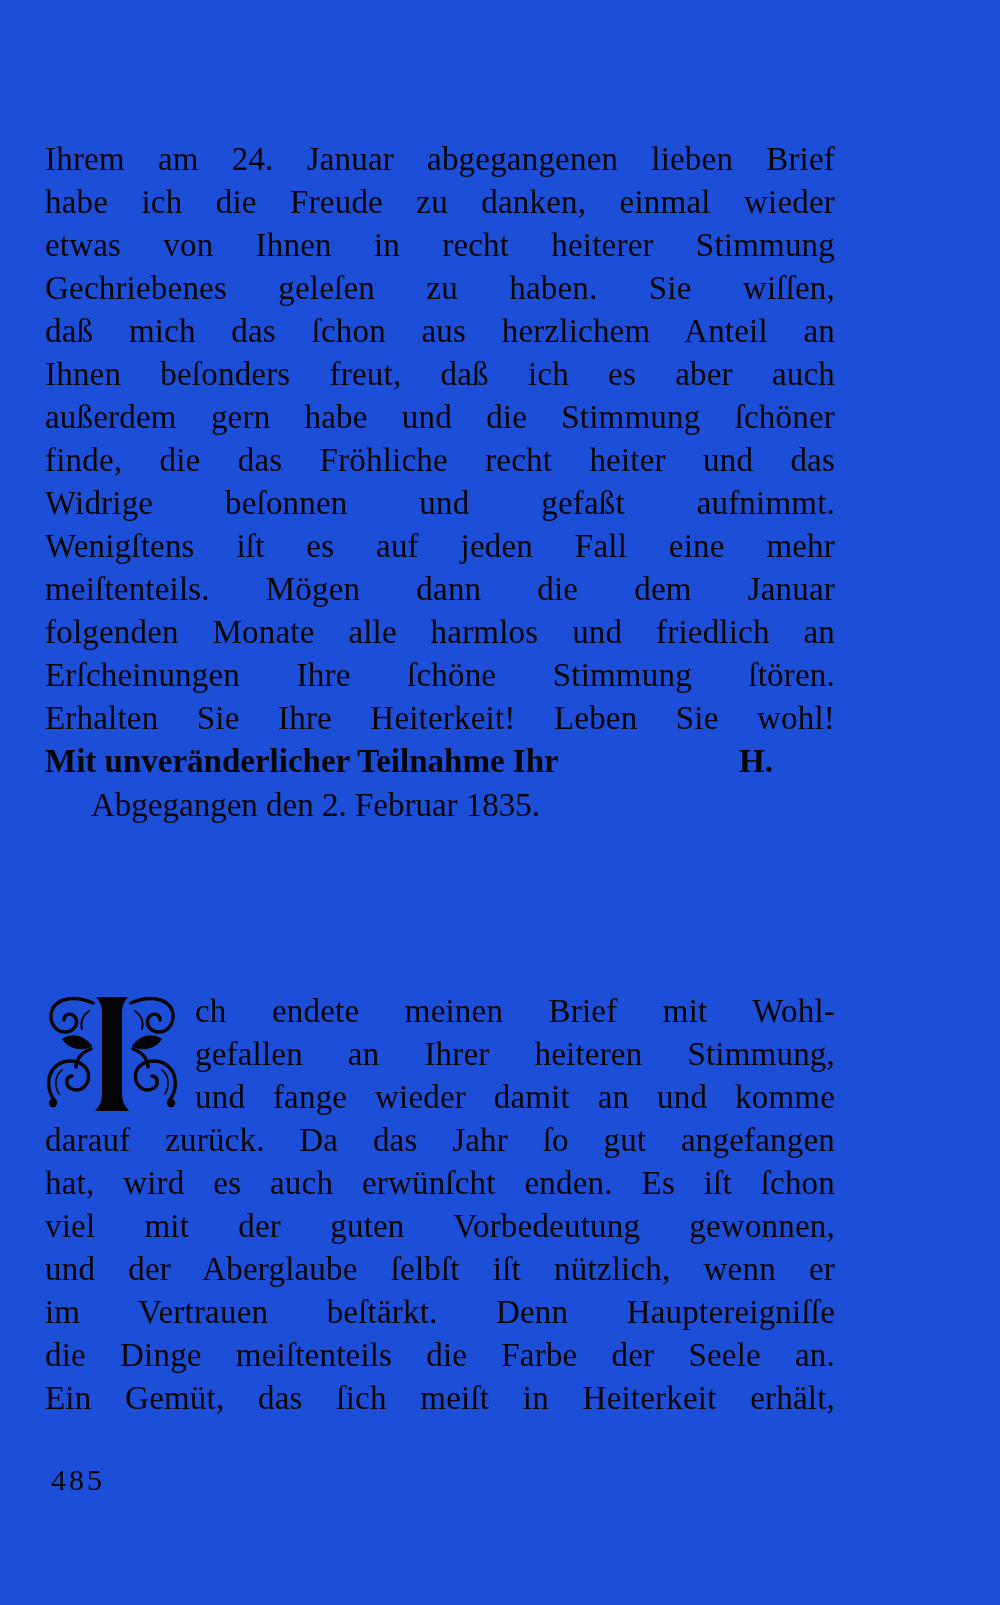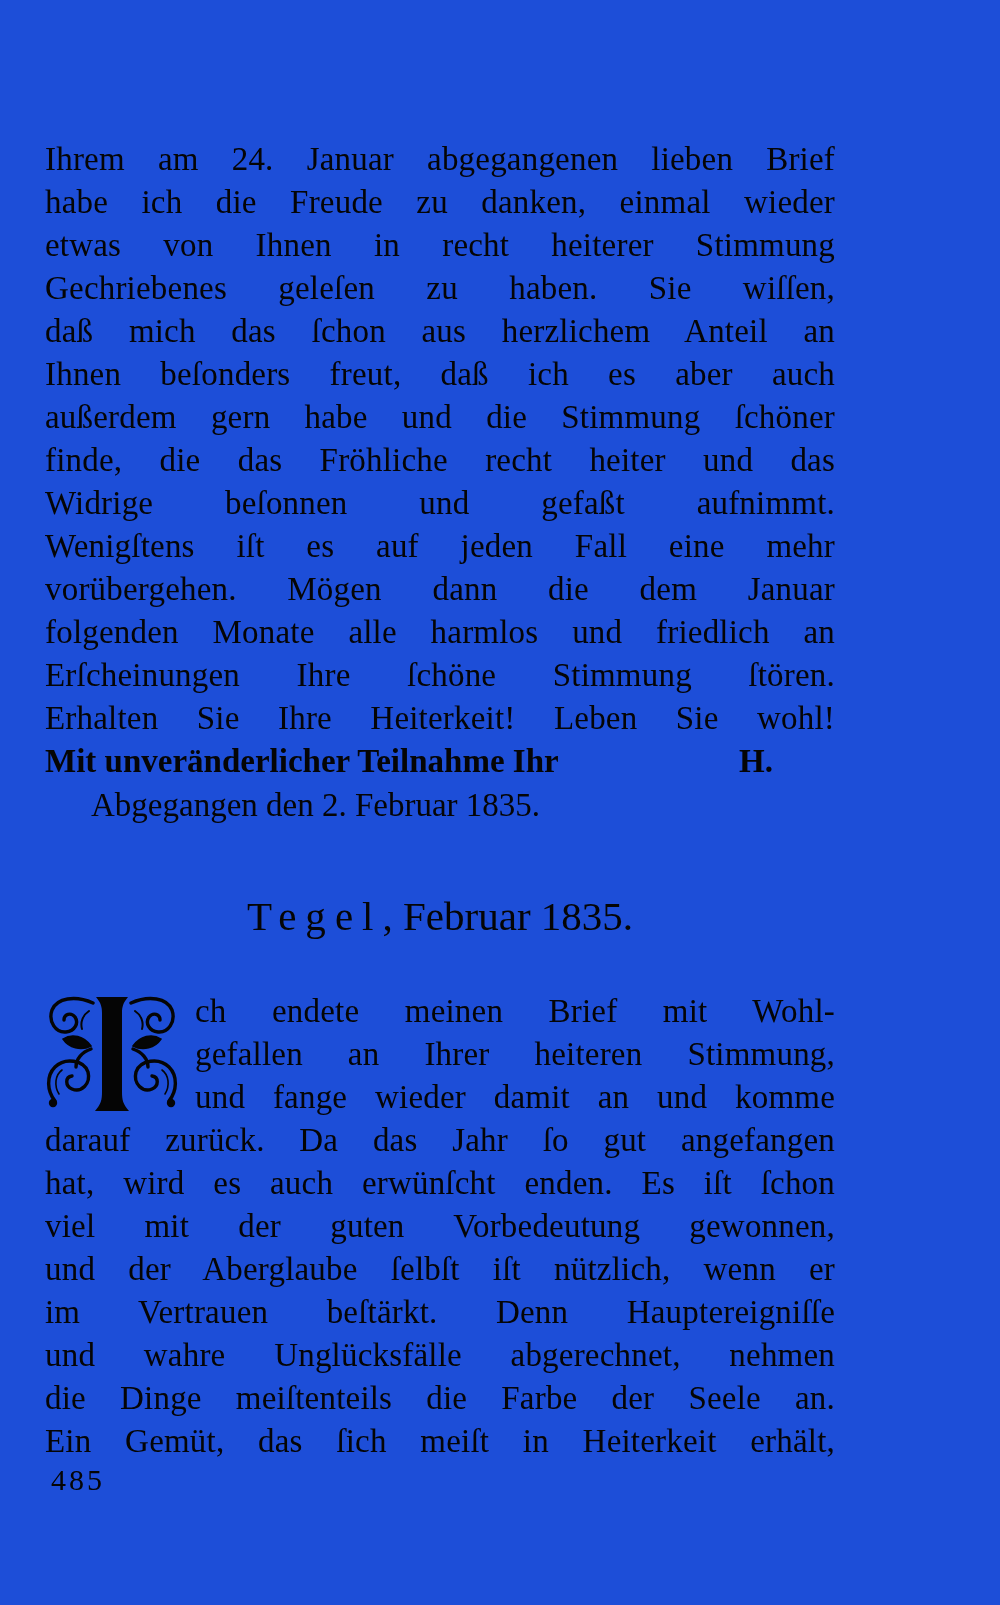--- a/index.html
+++ b/index.html
@@ -64,34 +64,31 @@
     <div class="line">Ihrem am 24. Januar abgegangenen lieben Brief</div>
     <div class="line">habe ich die Freude zu danken, einmal wieder</div>
     <div class="line">etwas von Ihnen in recht heiterer Stimmung</div>
     <div class="line">Gechriebenes geleſen zu haben. Sie wiſſen,</div>
     <div class="line">daß mich das ſchon aus herzlichem Anteil an</div>
     <div class="line">Ihnen beſonders freut, daß ich es aber auch</div>
     <div class="line">außerdem gern habe und die Stimmung ſchöner</div>
     <div class="line">finde, die das Fröhliche recht heiter und das</div>
     <div class="line">Widrige beſonnen und gefaßt aufnimmt.</div>
     <div class="line">Wenigſtens iſt es auf jeden Fall eine mehr</div>
-    <div class="line">vorübergehen. Mögen dann die dem Januar</div>
+    <div class="line">meiſtenteils. Mögen dann die dem Januar</div>
     <div class="line">folgenden Monate alle harmlos und friedlich an</div>
     <div class="line">Erſcheinungen Ihre ſchöne Stimmung ſtören.</div>
     <div class="line">Erhalten Sie Ihre Heiterkeit! Leben Sie wohl!</div>
     <div class="closing">
       <span>Mit unveränderlicher Teilnahme Ihr</span>
       <span>H.</span>
     </div>
     <div class="dateline">Abgegangen den 2. Februar 1835.</div>
   </div>
 
-  <div class="heading">
-    <span class="place">Tegel</span><span>, Februar 1835.</span>
-  </div>
 
   <div class="block para2">
 
     <div class="dropcap" role="img" aria-label="I">
       <svg viewBox="0 0 134 118" xmlns="http://www.w3.org/2000/svg">
         <defs>
           <g id="orn" stroke="#050505" fill="none" stroke-width="3.4" stroke-linecap="round">
 
             <path d="M48 8 C30 0 12 3 7 15 C3 27 11 38 21 37 C30 36 34 28 30 22 C26 17 19 19 19 25"></path>
 
@@ -116,20 +113,19 @@
     </div>
 
     <div class="line indented">ch endete meinen Brief mit Wohl-</div>
     <div class="line indented">gefallen an Ihrer heiteren Stimmung,</div>
     <div class="line indented">und fange wieder damit an und komme</div>
     <div class="line">darauf zurück. Da das Jahr ſo gut angefangen</div>
     <div class="line">hat, wird es auch erwünſcht enden. Es iſt ſchon</div>
     <div class="line">viel mit der guten Vorbedeutung gewonnen,</div>
     <div class="line">und der Aberglaube ſelbſt iſt nützlich, wenn er</div>
     <div class="line">im Vertrauen beſtärkt. Denn Hauptereigniſſe</div>
-    <div class="line">und wahre Unglücksfälle abgerechnet, nehmen</div>
     <div class="line">die Dinge meiſtenteils die Farbe der Seele an.</div>
     <div class="line">Ein Gemüt, das ſich meiſt in Heiterkeit erhält,</div>
   </div>
 
   <div class="pagenum">485</div>
 
 </div>
 
 </body></html>

